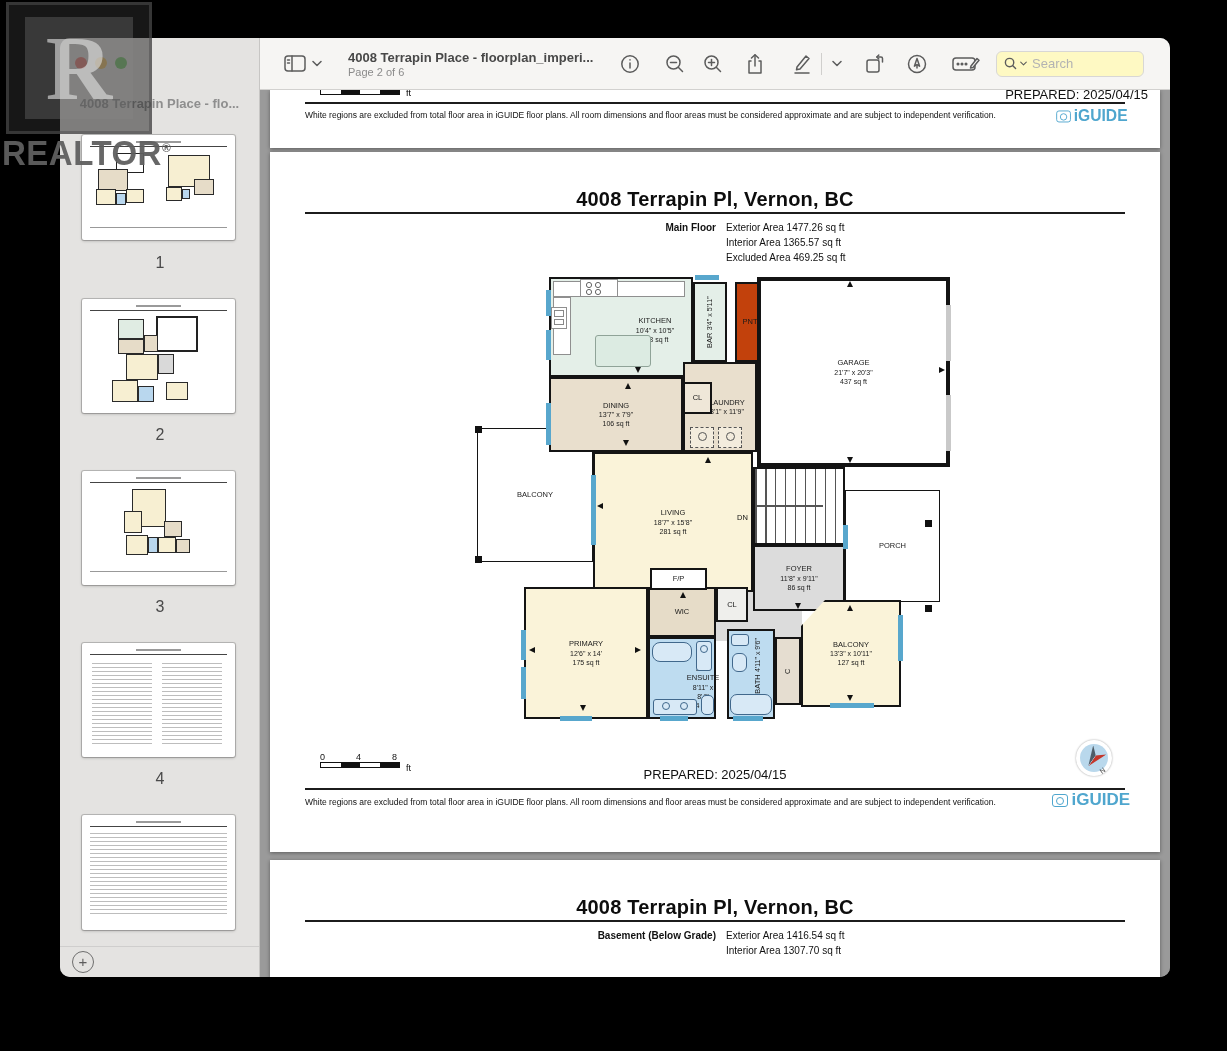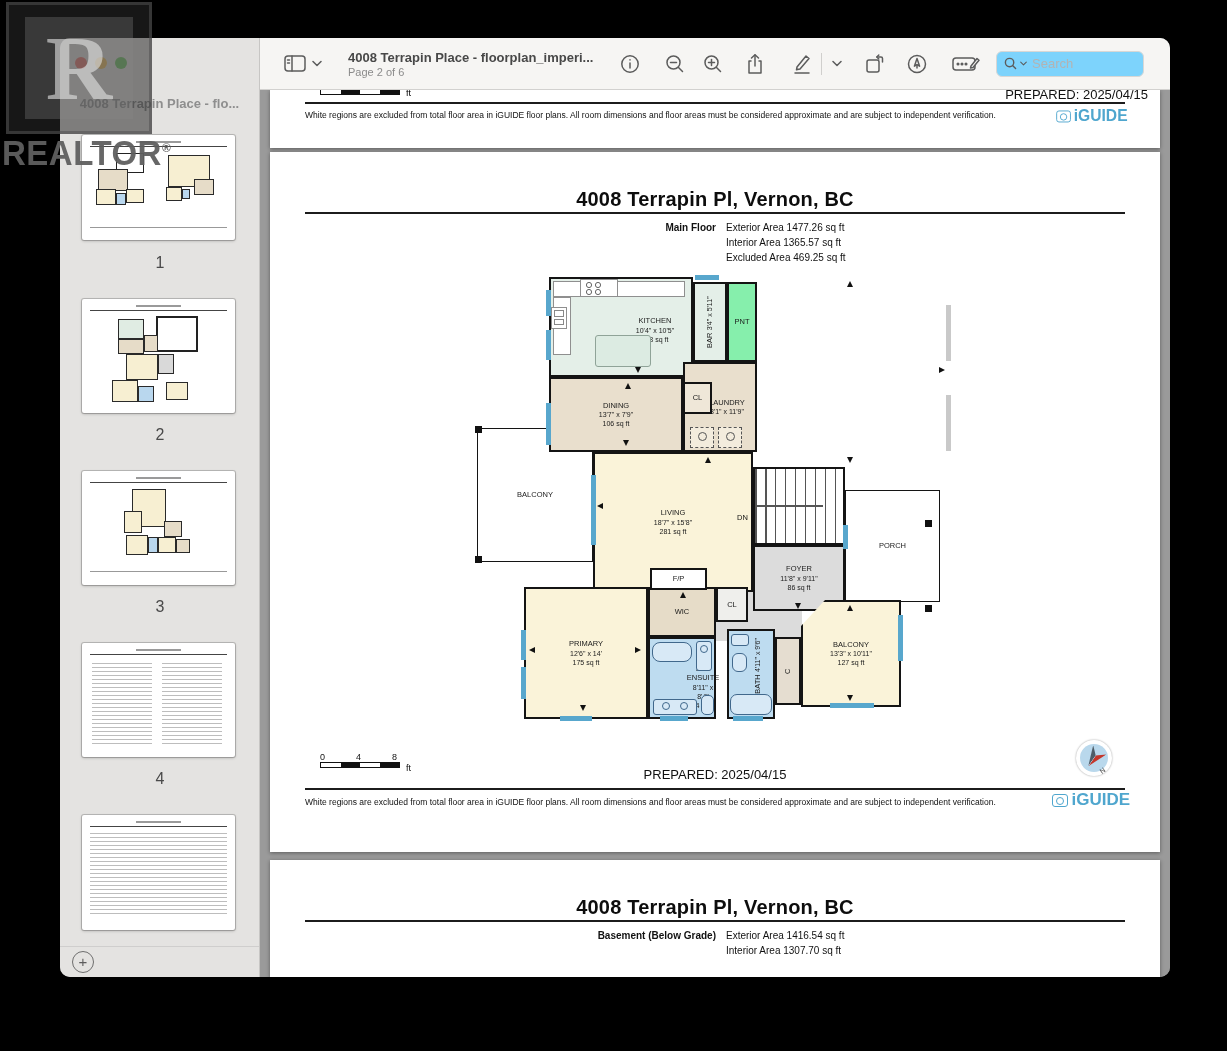--- a/index.html
+++ b/index.html
@@ -35,21 +35,21 @@
     color:#5c5c5c;font-size:15px;line-height:19px;text-align:center;}
 
   
   .toolbar{position:absolute;left:200px;top:0;right:0;height:52px;background:#f6f5f3;
     border-bottom:1px solid #d2d1cf;display:flex;align-items:center;color:#5c5c5c;}
   .tb-icon{display:flex;align-items:center;justify-content:center;flex:0 0 auto;}
   .tb-title{margin-left:26px;width:268px;}
   .tb-title .t1{font-size:13px;font-weight:bold;color:#484848;white-space:nowrap;}
   .tb-title .t2{font-size:11px;color:#8b8b8b;margin-top:1px;}
   .tb-sep{width:1px;height:22px;background:#d0cfcd;margin:0 10px;}
-  .search{margin-left:16px;width:148px;height:26px;background:#7dd3fc;border:1px solid #d8d7d5;border-radius:6px;
+  .search{margin-left:16px;width:148px;height:26px;background:#fef9c3;border:1px solid #d8d7d5;border-radius:6px;
     display:flex;align-items:center;padding:0 7px;gap:3px;}
   .search input{border:none;outline:none;width:100px;font-size:13px;color:#666;background:transparent;}
   .search input::placeholder{color:#b3b3b3;}
   svg.ic{stroke:#5c5c5c;fill:none;stroke-width:1.5;stroke-linecap:round;stroke-linejoin:round;}
 
   
   .content{position:absolute;left:200px;top:52px;right:0;bottom:0;background:#9a9a9a;overflow:hidden;}
   .page{position:absolute;left:10px;width:890px;background:#fff;box-shadow:0 1px 4px rgba(0,0,0,.4);}
   .rule{position:absolute;left:35px;right:35px;height:2px;background:#1c1c1c;}
   .thin-rule{position:absolute;left:35px;right:35px;height:1px;background:#1c1c1c;}
@@ -366,26 +366,33 @@
         <div class="fixt" style="left:76px;top:32px;width:16px;height:22px;">
           <div style="border:1px solid #888;margin:2px;height:7px;"></div>
             <div style="border:1px solid #888;margin:2px;height:6px;"></div>
         </div>
         <div style="position:absolute;left:120px;top:60px;width:56px;height:32px;background:#dcebe2;border:1px solid #8fa398;border-radius:3px;"></div>
 
         <div class="room" style="left:218px;top:7px;width:34px;height:80px;background:#e4efe8;">
           <div class="rlabel vlab"><span class="rn" style="display:inline;">BAR</span> <span class="rd" style="display:inline;">3'4" x 5'11"</span></div>
         </div>
 
-        <div class="room" style="left:252px;top:7px;width:30px;height:80px;background:#86efac;">
+        <div class="room" style="left:260px;top:7px;width:30px;height:80px;background:#c2410c;">
           <div class="rlabel">
               <span class="rn">PNT</span>
             </div>
         </div>
 
+        <div class="room" style="left:282px;top:2px;width:193px;height:190px;background:#fff;border-width:4px;">
+          <div class="rlabel">
+              <span class="rn">GARAGE</span>
+              <span class="rd">21'7" x 20'3"</span>
+              <span class="ra">437 sq ft</span>
+            </div>
+        </div>
         <div class="gdoor" style="left:471px;top:30px;width:5px;height:56px;"></div>
         <div class="gdoor" style="left:471px;top:120px;width:5px;height:56px;"></div>
 
         <div class="room" style="left:74px;top:102px;width:134px;height:75px;background:#e9dfcd;">
           <div class="rlabel">
               <span class="rn">DINING</span>
               <span class="rd">13'7" x 7'9"</span>
               <span class="ra">106 sq ft</span>
             </div>
         </div>

